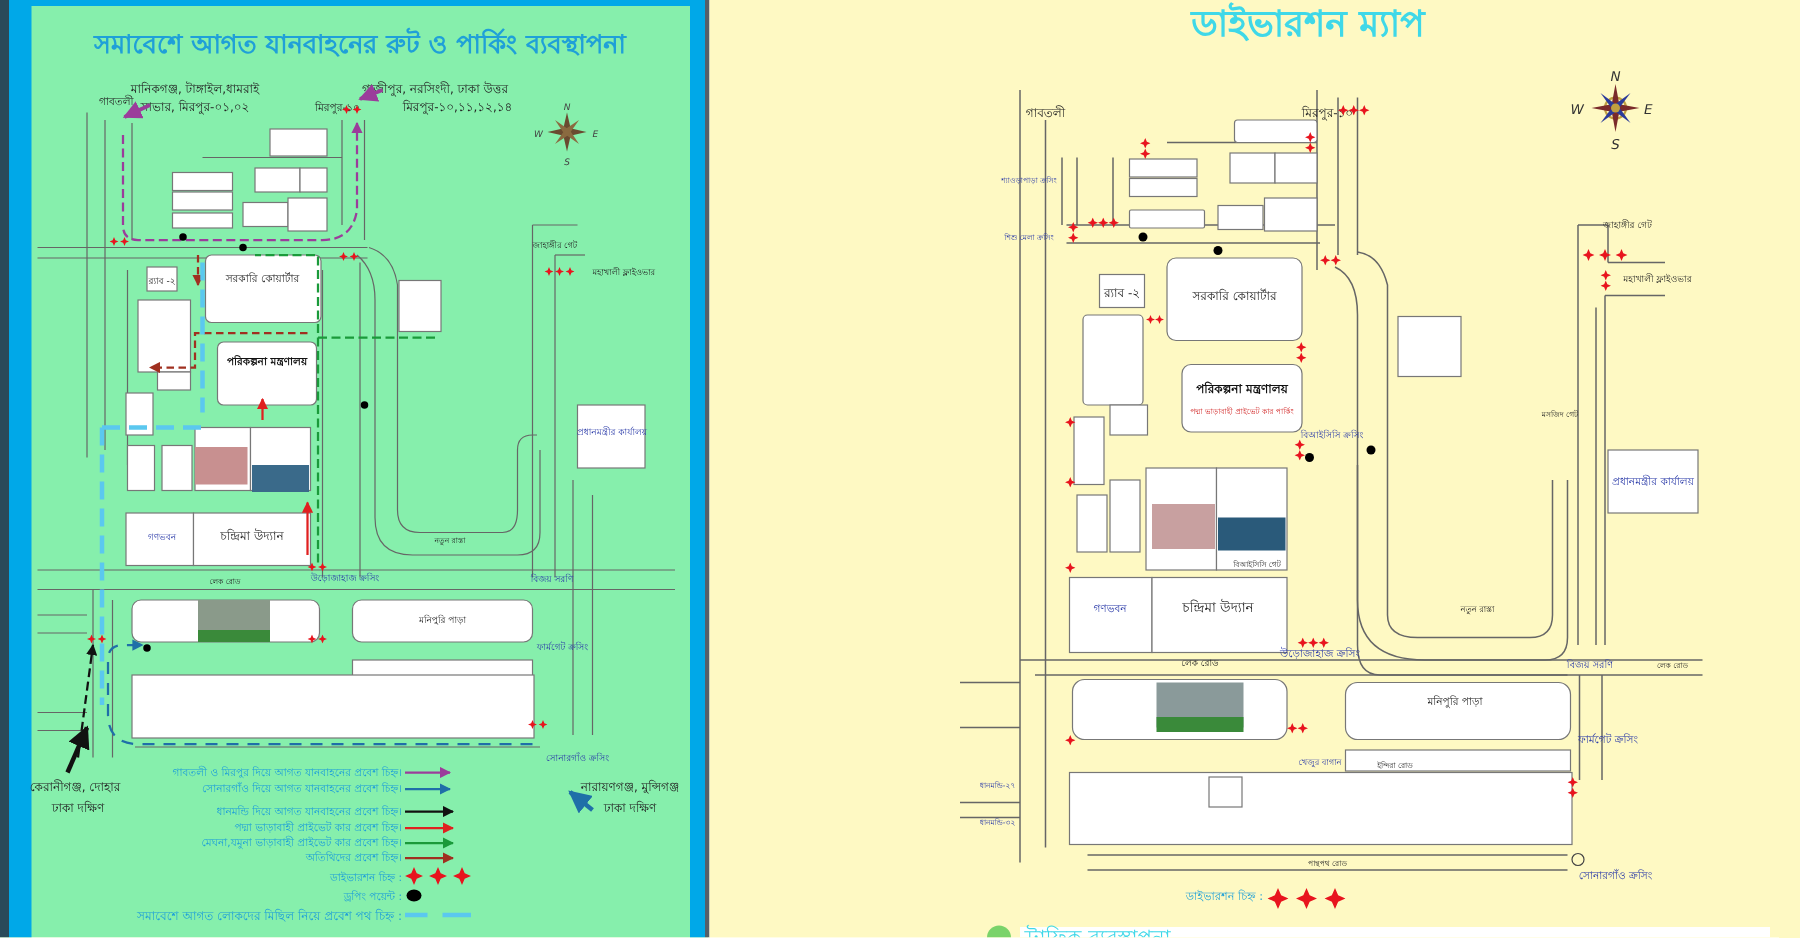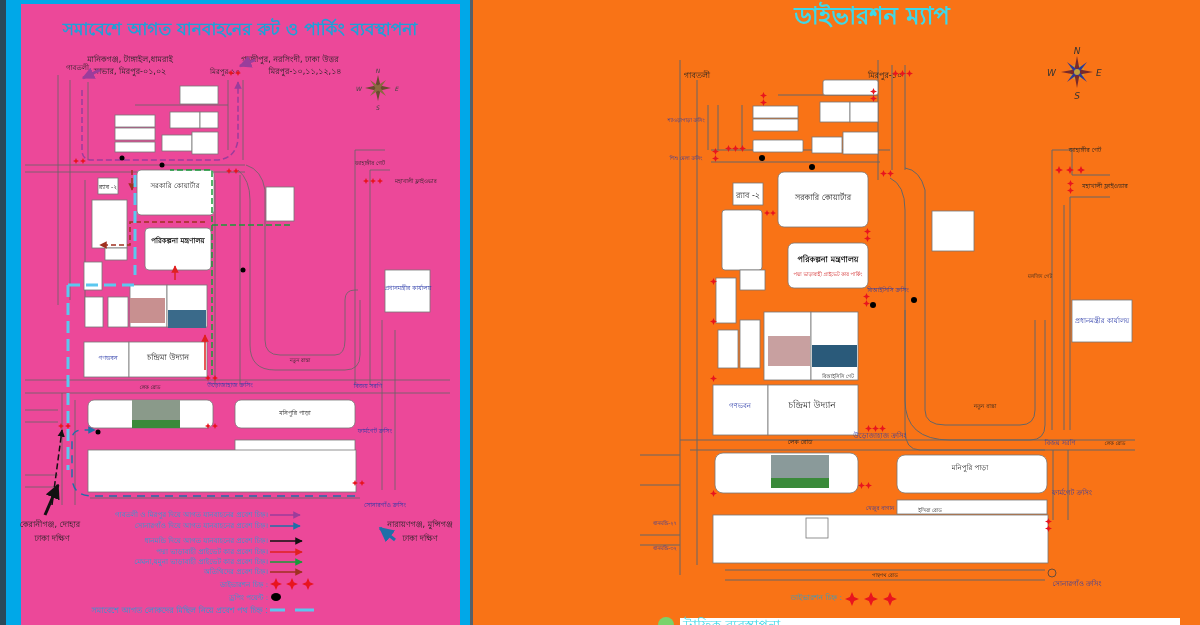--- a/index.html
+++ b/index.html
@@ -1,23 +1,23 @@
 <!DOCTYPE html>
 <html><head>
 <meta charset="utf-8">
 <style>
   html,body{margin:0;padding:0;background:#fff;}
   body{width:1200px;height:625px;position:relative;overflow:hidden;font-family:"DejaVu Sans",sans-serif;}
-  .panel-left{position:absolute;left:0;top:0;width:472px;height:625px;background:#ec4899;}
+  .panel-left{position:absolute;left:0;top:0;width:472px;height:625px;background:#86efac;}
   .panel-left .border-l{position:absolute;left:0;top:0;width:6px;height:625px;background:#2a4a5a;}
   .panel-left .border-l2{position:absolute;left:6px;top:0;width:15px;height:625px;background:#00a8e8;}
   .panel-left .border-r{position:absolute;left:460px;top:0;width:10px;height:625px;background:#00a8e8;}
   .panel-left .border-r2{position:absolute;left:470px;top:0;width:3px;height:625px;background:#55606a;}
   .panel-left .border-t{position:absolute;left:6px;top:0;width:464px;height:4px;background:#00a8e8;}
-  .panel-right{position:absolute;left:473px;top:0;width:727px;height:625px;background:#f97316;}
+  .panel-right{position:absolute;left:473px;top:0;width:727px;height:625px;background:#fef9c3;}
   svg{position:absolute;left:0;top:0;}
 </style>
 </head>
 <body>
 
 <div class="panel-left">
   <div class="border-l"></div>
   <div class="border-l2"></div>
   <div class="border-t"></div>
   <div class="border-r"></div>

